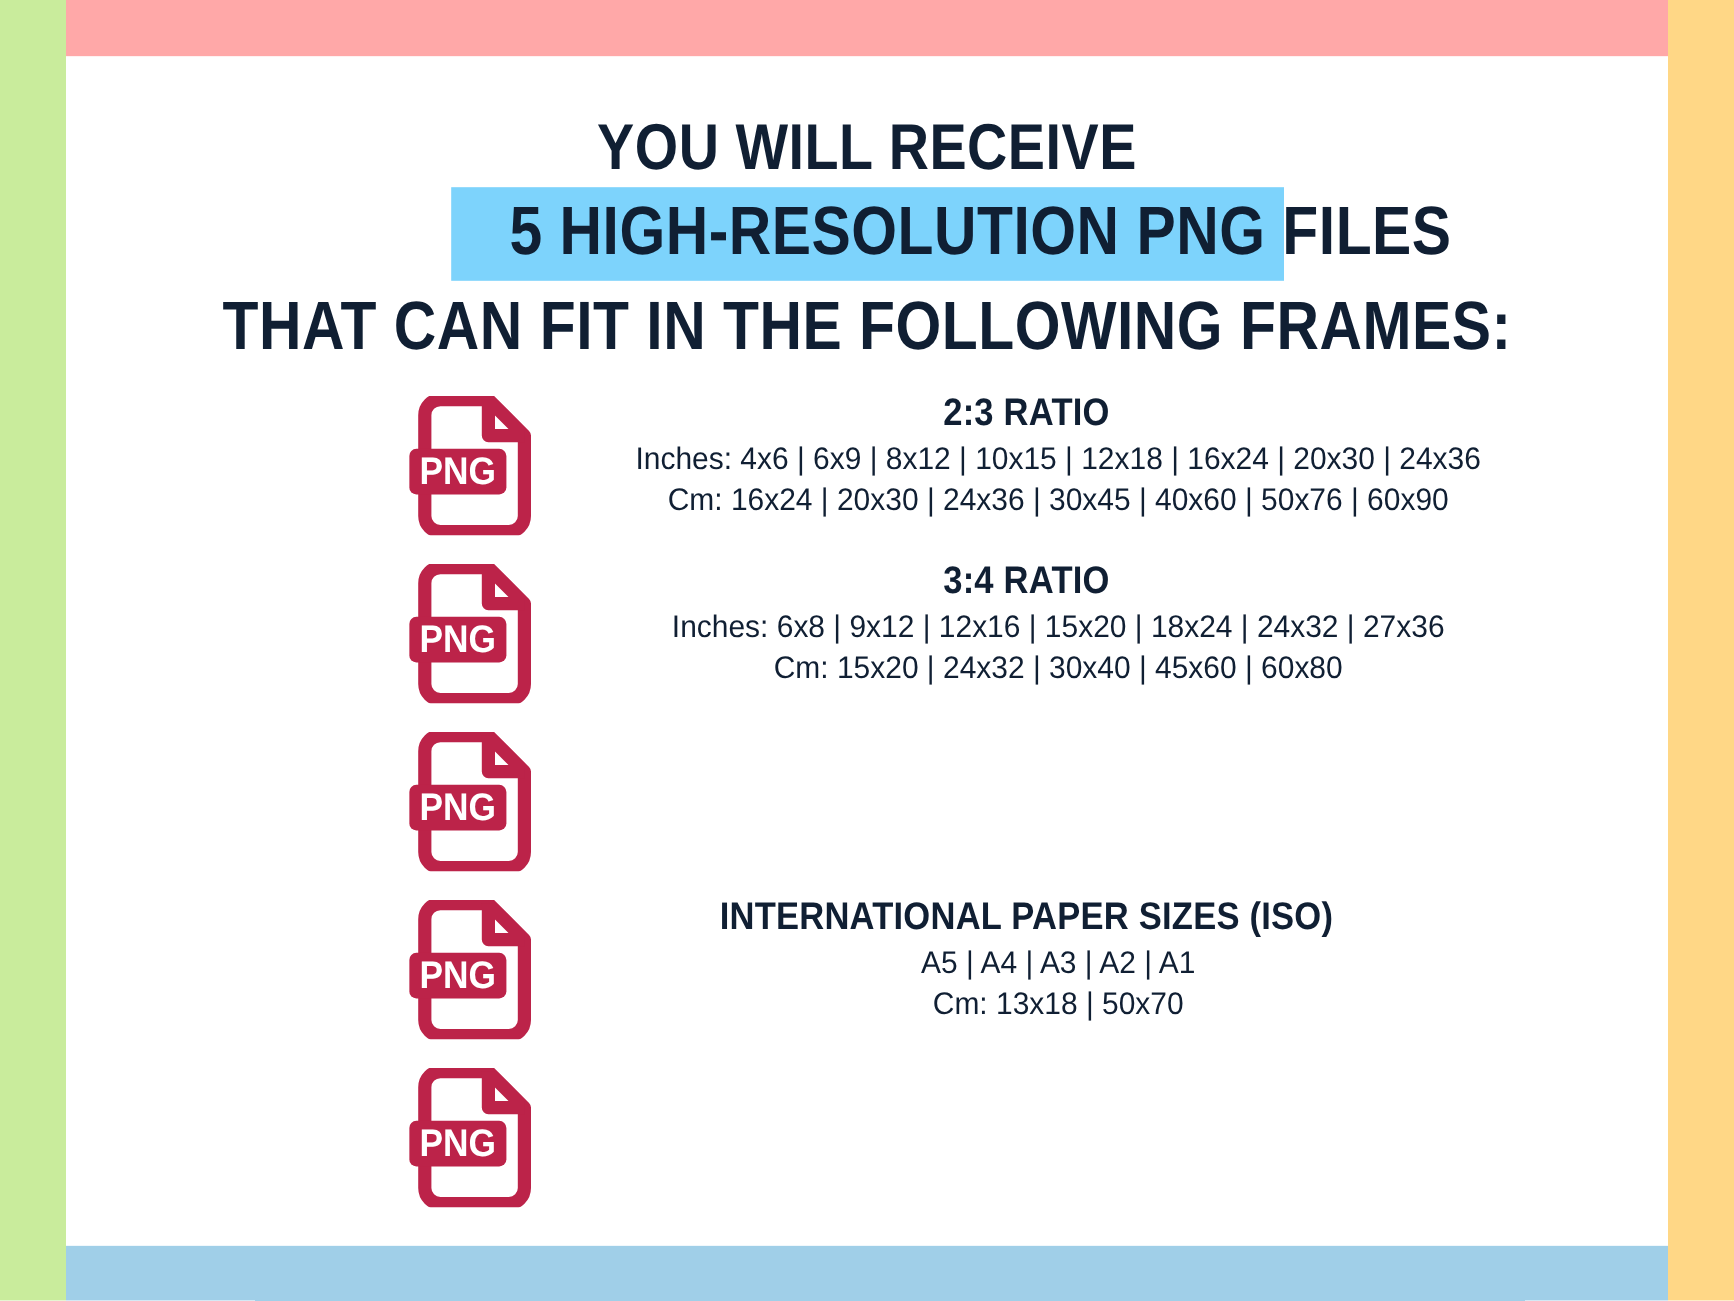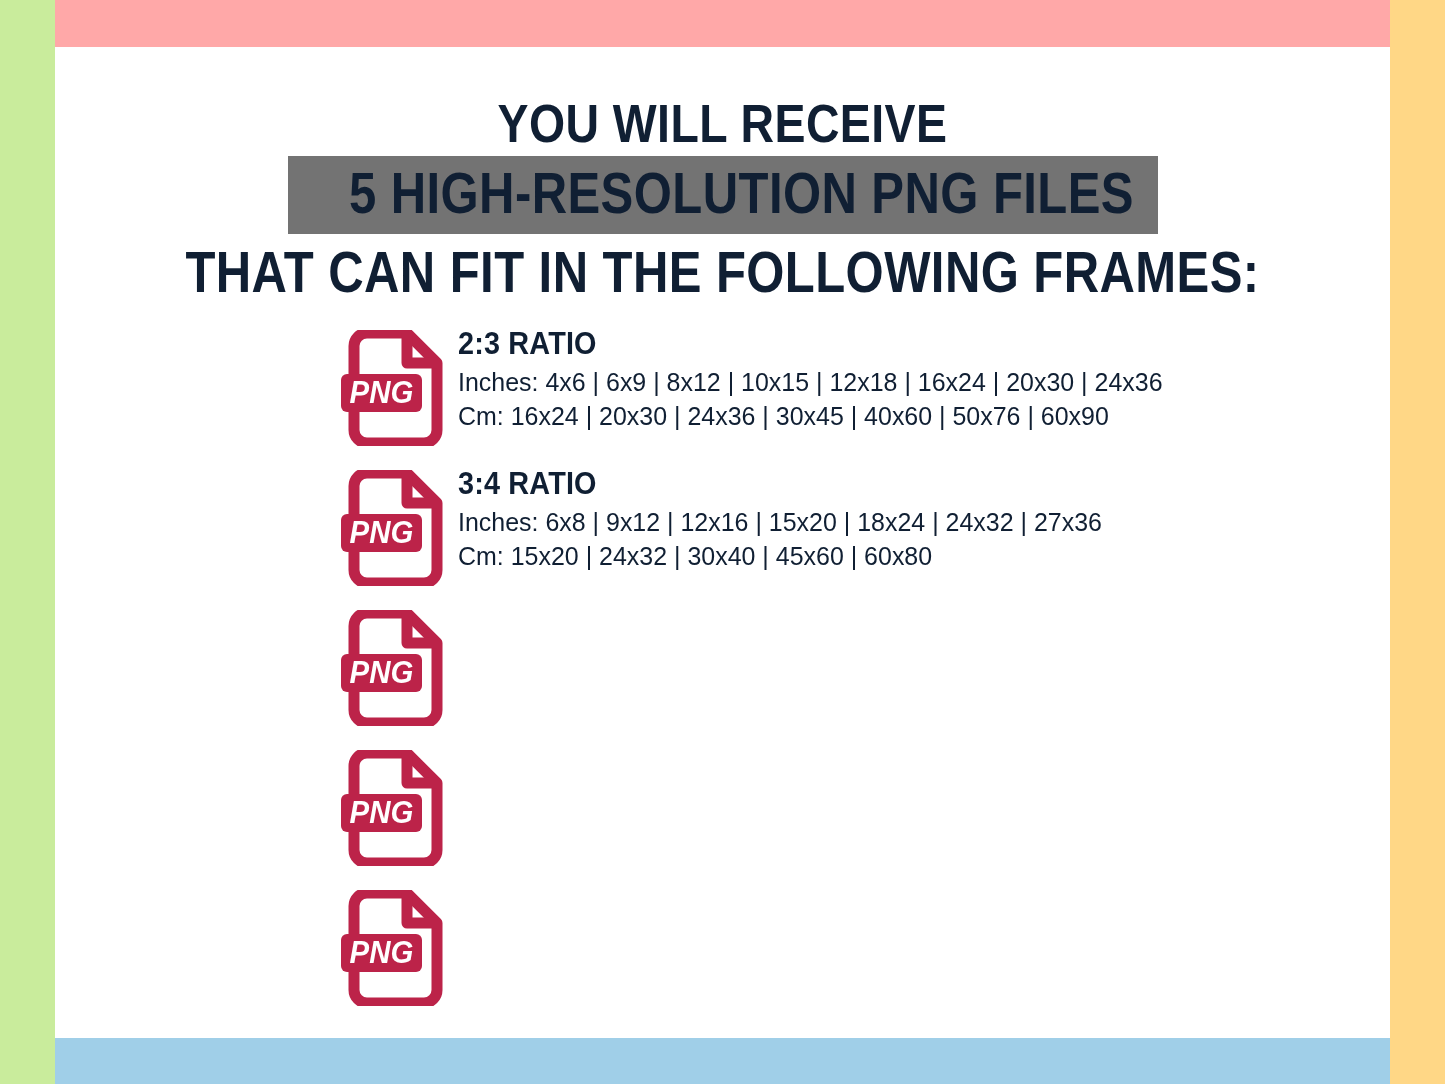--- a/index.html
+++ b/index.html
@@ -74,22 +74,22 @@
     transform: scaleX(0.86);
     transform-origin: center center;
   }
   .headline-1 {
     font-size: 54px;
     margin-bottom: 6px;
   }
   .headline-2-wrap {
     display: block;
     margin: 0 auto;
-    width: 870px;
-    background: #737373;
+    width: 694px;
+    background: #7dd3fc;
     padding: 9px 0 12px 0;
   }
   .headline-2 {
     font-size: 57px;
   }
   .headline-3 {
     font-size: 57px;
     margin-top: 10px;
   }
 
@@ -102,25 +102,25 @@
   }
   .row {
     display: flex;
     align-items: flex-start;
     height: 140px;
   }
   .icon-cell {
     width: 117px;
     flex: 0 0 117px;
     padding-top: 5px;
-    font-style: italic;
   }
   .text-cell {
     flex: 1 1 auto;
     padding-top: 2px;
+    text-align: center;
   }
   .row-title {
     color: #101F33;
     font-family: "Liberation Sans Narrow", "Liberation Sans", sans-serif;
     font-weight: 700;
     font-size: 32px;
     letter-spacing: 0.2px;
     line-height: 1.05;
     white-space: nowrap;
     transform: scaleX(0.9);
@@ -212,20 +212,25 @@
 
       <div class="row">
         <div class="icon-cell">
           <svg class="png-icon" viewBox="0 0 104 116">
             <path d="M13 16 A13 13 0 0 1 26 3 L66 3 L96 33 L96 100 A13 13 0 0 1 83 113 L26 113 A13 13 0 0 1 13 100 Z" fill="none" stroke="#BC2349" stroke-width="11" stroke-linejoin="round"></path>
             <path d="M66 3 L66 33 L96 33" fill="none" stroke="#BC2349" stroke-width="11" stroke-linejoin="round"></path>
             <rect x="0" y="44" width="81" height="38" rx="6" fill="#BC2349"></rect>
             <text x="40.5" y="73" text-anchor="middle" font-family="Liberation Sans Narrow, Liberation Sans, sans-serif" font-size="32" font-weight="700" fill="#ffffff" transform="scale(0.92 1)" transform-origin="40.5 73">PNG</text>
           </svg>
         </div>
+        <div class="text-cell">
+          <div class="row-title">INTERNATIONAL PAPER SIZES (ISO)</div>
+          <div class="row-line">A5 | A4 | A3 | A2 | A1</div>
+          <div class="row-line">Cm: 13x18 | 50x70</div>
+        </div>
       </div>
 
       <div class="row">
         <div class="icon-cell">
           <svg class="png-icon" viewBox="0 0 104 116">
             <path d="M13 16 A13 13 0 0 1 26 3 L66 3 L96 33 L96 100 A13 13 0 0 1 83 113 L26 113 A13 13 0 0 1 13 100 Z" fill="none" stroke="#BC2349" stroke-width="11" stroke-linejoin="round"></path>
             <path d="M66 3 L66 33 L96 33" fill="none" stroke="#BC2349" stroke-width="11" stroke-linejoin="round"></path>
             <rect x="0" y="44" width="81" height="38" rx="6" fill="#BC2349"></rect>
             <text x="40.5" y="73" text-anchor="middle" font-family="Liberation Sans Narrow, Liberation Sans, sans-serif" font-size="32" font-weight="700" fill="#ffffff" transform="scale(0.92 1)" transform-origin="40.5 73">PNG</text>
           </svg>

